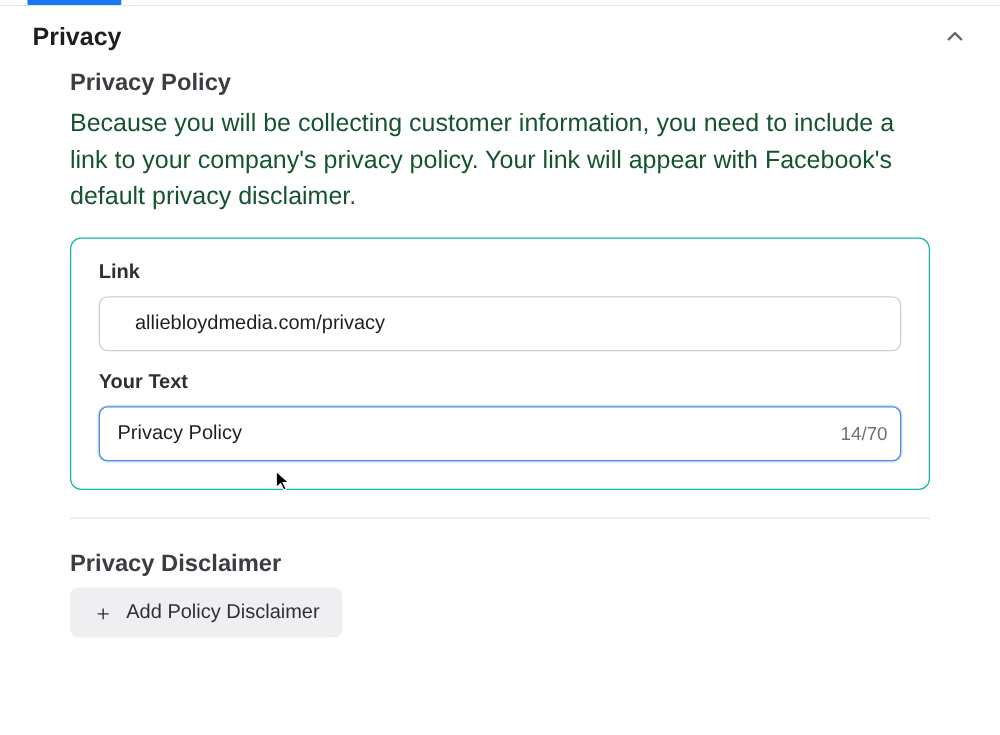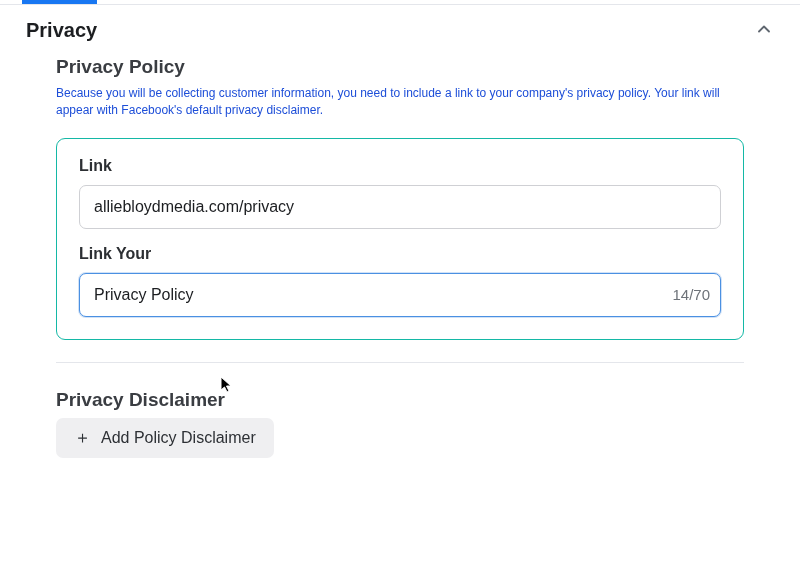--- a/index.html
+++ b/index.html
@@ -46,22 +46,22 @@
     .content {
       padding: 10px 56px 0 56px;
     }
     .subsection-title {
       font-size: 19px;
       font-weight: 700;
       color: #3a3d42;
       margin-bottom: 7px;
     }
     .subsection-desc {
-      font-size: 12px;
-      color: #1d4ed8;
+      font-size: 20px;
+      color: #14532d;
       line-height: 1.45;
       margin-bottom: 18px;
     }
     .card {
       border: 1px solid #14b8a6;
       border-radius: 9px;
       padding: 16px 22px 22px 22px;
       margin-bottom: 22px;
     }
     .field-label {
@@ -71,21 +71,21 @@
       margin-bottom: 10px;
       margin-top: 2px;
     }
     .field-label.second {
       margin-top: 16px;
     }
     .text-input {
       width: 100%;
       border: 1px solid #cfd0d4;
       border-radius: 7px;
-      padding: 12px 14px;
+      padding: 12px 28px;
       font-size: 16px;
       color: #1c1e21;
       font-family: inherit;
       outline: none;
       background: #fff;
     }
     .text-input-wrapper {
       position: relative;
       display: flex;
       align-items: center;
@@ -159,21 +159,21 @@
 
 <div class="content">
 
   <div class="subsection-title">Privacy Policy</div>
   <div class="subsection-desc">Because you will be collecting customer information, you need to include a link to your company's privacy policy. Your link will appear with Facebook's default privacy disclaimer.</div>
 
   <div class="card">
     <div class="field-label">Link</div>
     <input type="text" class="text-input" value="alliebloydmedia.com/privacy" style="">
 
-    <div class="field-label second">Link Your</div>
+    <div class="field-label second">Your Text</div>
     <div class="text-input-wrapper">
       <input type="text" class="text-input-inner" value="Privacy Policy" style="">
       <span class="char-count">14/70</span>
     </div>
   </div>
 
   <div class="hr-divider"></div>
 
   <div class="subsection-title">Privacy Disclaimer</div>
 

